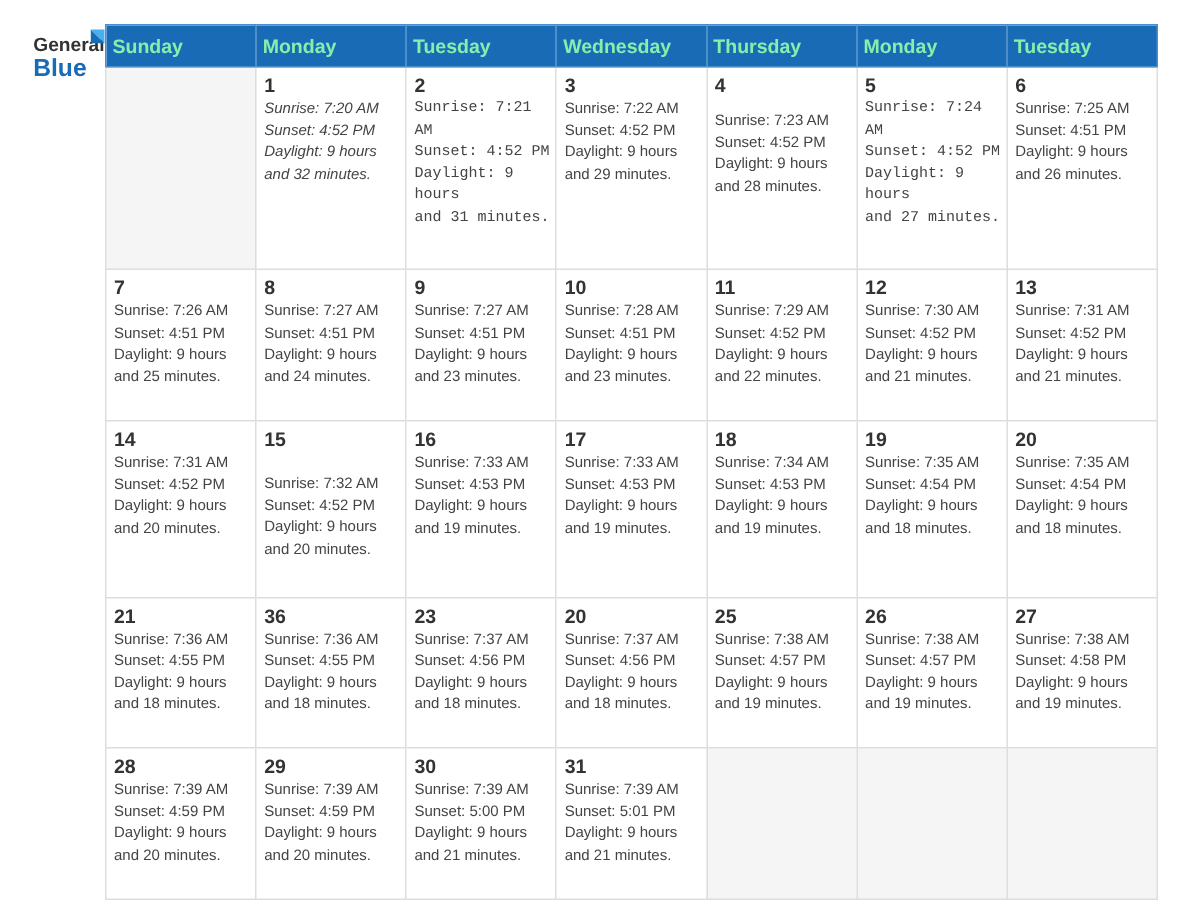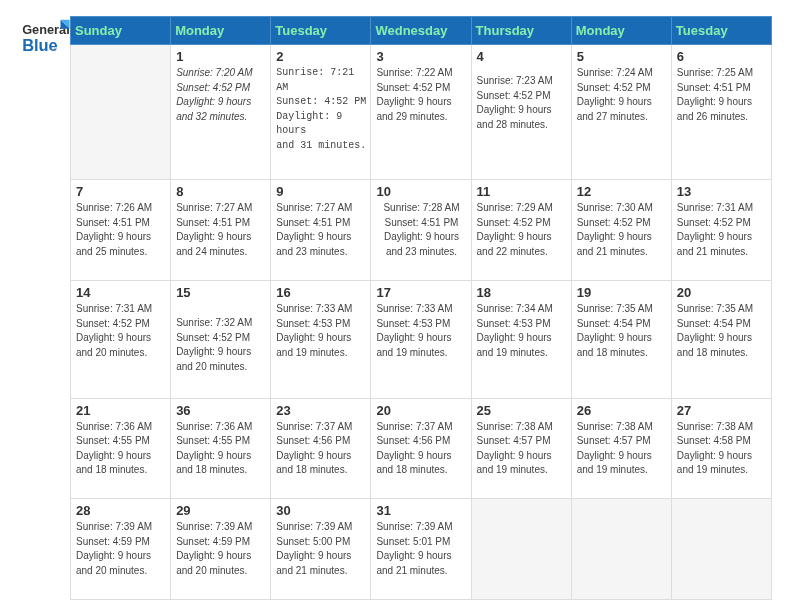--- a/index.html
+++ b/index.html
@@ -152,21 +152,21 @@
           </td>
           <td>
             <span class="day-num">4</span>
             <div class="day-info" style="white-space: pre-line; margin-top: 10px;">Sunrise: 7:23 AM
 Sunset: 4:52 PM
 Daylight: 9 hours
 and 28 minutes.</div>
           </td>
           <td>
             <span class="day-num">5</span>
-            <div class="day-info" style="white-space: pre-line;">Sunrise: 7:24 AM
+            <div class="day-info" style="white-space: pre-line; font-family: Liberation Mono, monospace;">Sunrise: 7:24 AM
 Sunset: 4:52 PM
 Daylight: 9 hours
 and 27 minutes.</div>
           </td>
           <td>
             <span class="day-num">6</span>
             <div class="day-info" style="white-space: pre-line;">Sunrise: 7:25 AM
 Sunset: 4:51 PM
 Daylight: 9 hours
 and 26 minutes.</div>
@@ -189,21 +189,21 @@
           </td>
           <td>
             <span class="day-num">9</span>
             <div class="day-info" style="white-space: pre-line;">Sunrise: 7:27 AM
 Sunset: 4:51 PM
 Daylight: 9 hours
 and 23 minutes.</div>
           </td>
           <td>
             <span class="day-num">10</span>
-            <div class="day-info" style="white-space: pre-line; text-align: center;">Sunrise: 7:28 AM
+            <div class="day-info" style="white-space: pre-line;">Sunrise: 7:28 AM
 Sunset: 4:51 PM
 Daylight: 9 hours
 and 23 minutes.</div>
           </td>
           <td>
             <span class="day-num">11</span>
             <div class="day-info" style="white-space: pre-line;">Sunrise: 7:29 AM
 Sunset: 4:52 PM
 Daylight: 9 hours
 and 22 minutes.</div>

